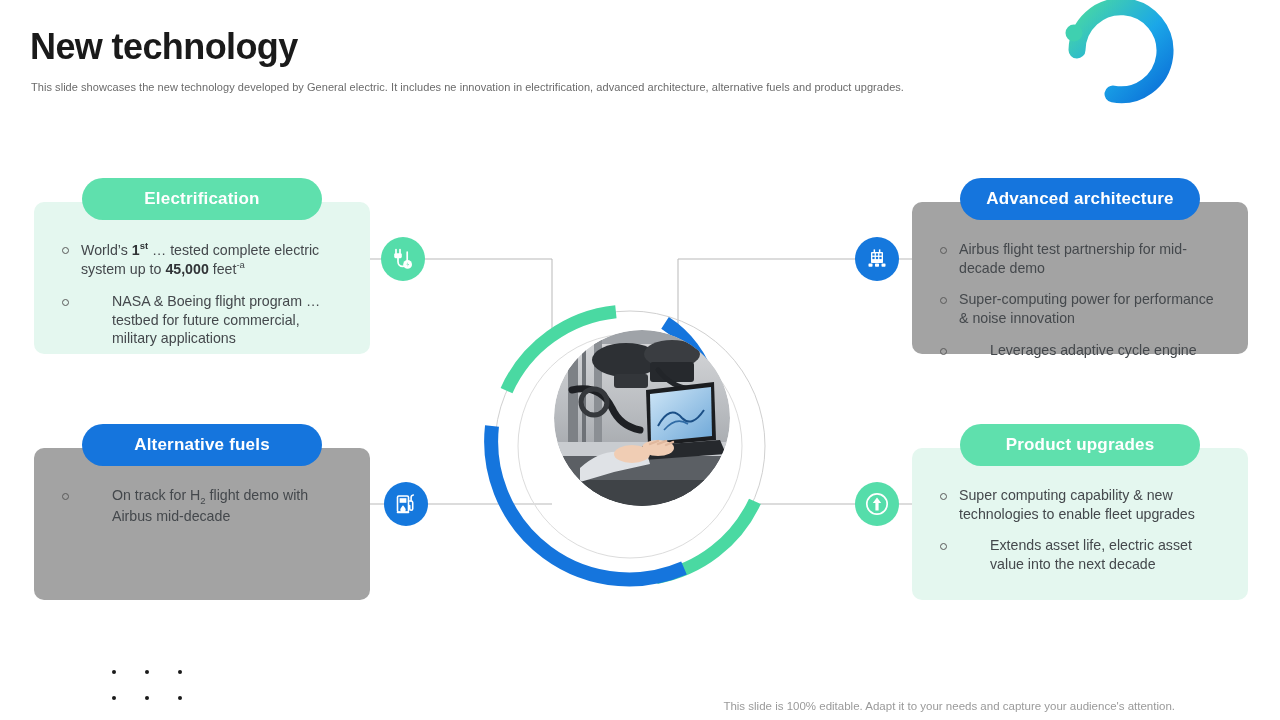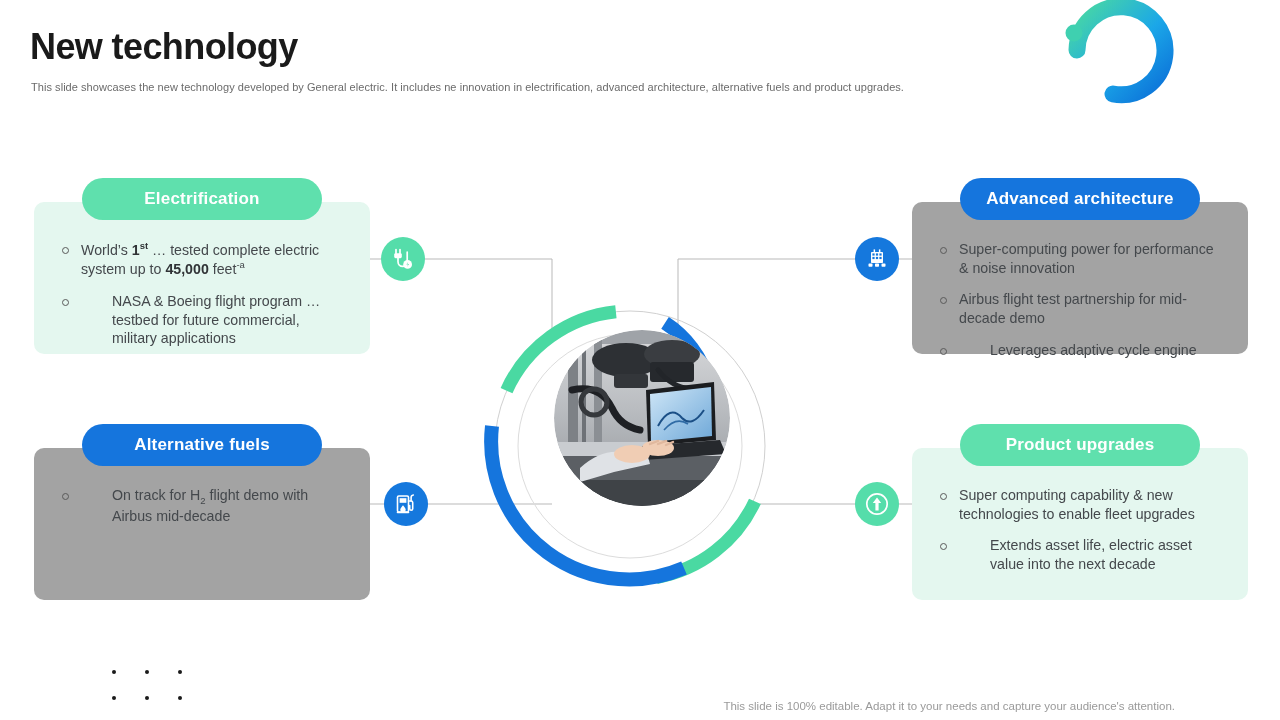--- a/index.html
+++ b/index.html
@@ -200,25 +200,25 @@
         <span class="bullet-text">NASA &amp; Boeing flight program … testbed for future commercial, military applications</span>
       </div>
     </div>
   </div>
 
   <div class="card blue" style="left:912px; top:202px; width:336px; height:152px;">
     <div class="card-pill pill-blue">Advanced architecture</div>
     <div class="bullets">
       <div class="bullet">
         <span class="bullet-marker"></span>
+        <span class="bullet-text">Airbus flight test partnership for mid-decade demo</span>
+      </div>
+      <div class="bullet">
+        <span class="bullet-marker"></span>
         <span class="bullet-text">Super-computing power for performance &amp; noise innovation</span>
-      </div>
-      <div class="bullet">
-        <span class="bullet-marker"></span>
-        <span class="bullet-text">Airbus flight test partnership for mid-decade demo</span>
       </div>
       <div class="bullet">
         <span class="bullet-marker"></span>
         <span class="bullet-text">Leverages adaptive cycle engine</span>
       </div>
     </div>
   </div>
 
   <div class="card blue" style="left:34px; top:448px; width:336px; height:152px;">
     <div class="card-pill pill-blue">Alternative fuels</div>

